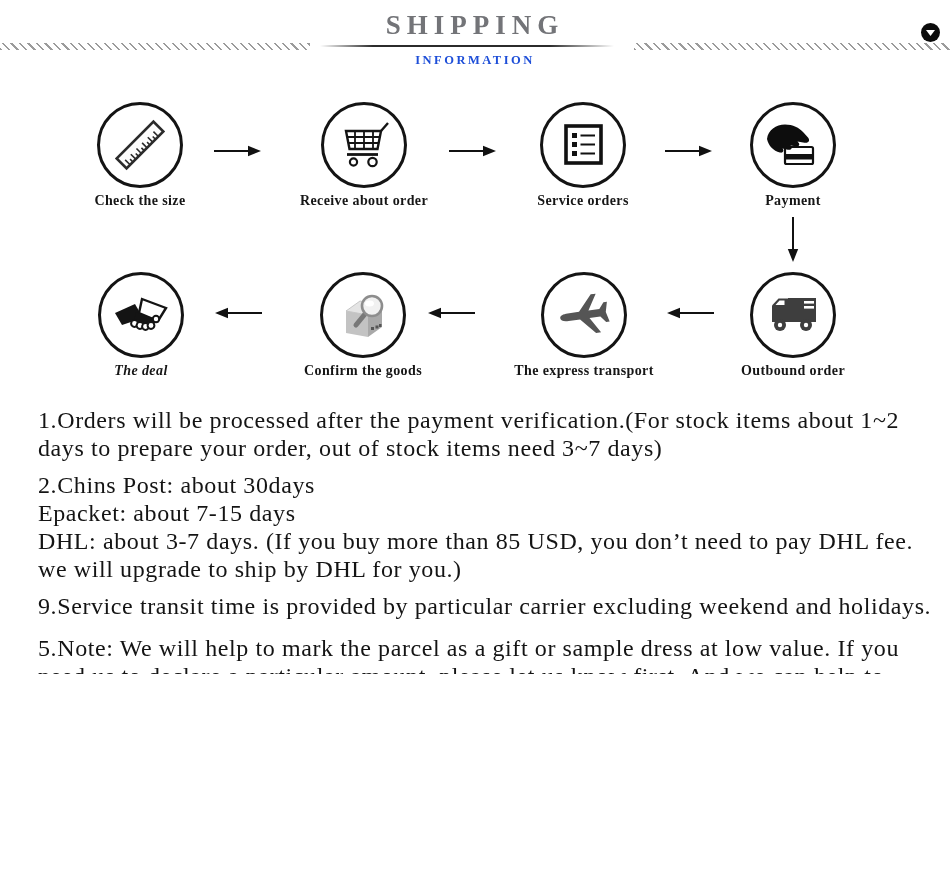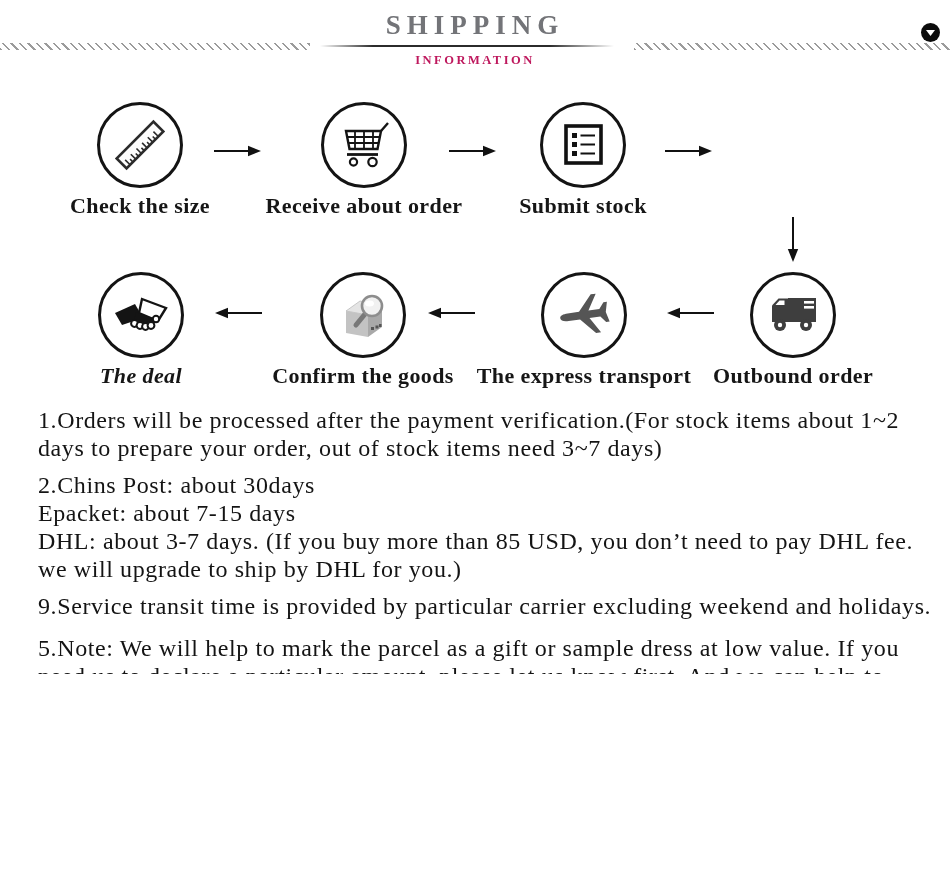--- a/index.html
+++ b/index.html
@@ -10,21 +10,21 @@
 
   
   .title {
     position:absolute; top:10px; left:0; width:100%; text-align:center;
     font-size:27px; font-weight:bold; letter-spacing:6px;
     color:#737478;
   }
   .subtitle {
     position:absolute; top:53px; left:0; width:100%; text-align:center;
     font-size:12.5px; font-weight:bold; letter-spacing:2.5px;
-    color:#be185d;
+    color:#1d4ed8;
   }
   .title-line {
     position:absolute; top:45px; left:320px; width:294px; height:2px;
     background:linear-gradient(to right, rgba(42,42,42,0), #2b2b2b 18%, #2b2b2b 78%, rgba(42,42,42,0));
   }
   .hatch {
     position:absolute; top:43px; height:7px;
     background:repeating-linear-gradient(45deg, #8a8a8a 0 1.5px, transparent 1.5px 6px);
     opacity:.85;
   }
@@ -36,21 +36,21 @@
   }
 
   
   .station { position:absolute; width:220px; text-align:center; }
   .circle {
     width:86px; height:86px; margin:0 auto; border:3px solid #141414;
     border-radius:50%; box-sizing:border-box;
     display:flex; align-items:center; justify-content:center; background:#fff;
   }
   .station-label {
-    margin-top:5px; font-size:22px; font-weight:bold; color:#161616;
+    margin-top:5px; font-size:14px; font-weight:bold; color:#161616;
     letter-spacing:0.4px; white-space:nowrap;
   }
   .arrow { position:absolute; line-height:0; }
 
   
   .notes {
     position:absolute; top:406px; left:16px; width:922px;
     font-size:24px; line-height:28px; letter-spacing:0.6px; color:#141414;margin-left:22px;
   }
   .notes p { margin:0; white-space:pre-line; }
@@ -124,30 +124,40 @@
       <svg width="58" height="58" viewBox="0 0 58 58">
         <rect x="12" y="10" width="35" height="37" fill="none" stroke="#111" stroke-width="3.6"></rect>
         <g fill="#111">
           <rect x="18" y="17" width="5" height="5"></rect>
           <rect x="18" y="26" width="5" height="5"></rect>
           <rect x="18" y="35" width="5" height="5"></rect>
         </g>
         <path d="M26.5 19.5 H41 M26.5 28.5 H41 M26.5 37.5 H41" stroke="#111" stroke-width="2.2" fill="none"></path>
       </svg>
     </div>
-    <div class="station-label">Submit stock</div>
+    <div class="station-label">Service orders</div>
   </div>
 
   <div class="arrow" style="left:665px; top:144px;">
     <svg width="48" height="14">
         <line x1="0" y1="7" x2="35" y2="7" stroke="#111" stroke-width="2"></line>
         <polygon points="34,1.8 47,7 34,12.2" fill="#111"></polygon>
       </svg>
   </div>
 
+  <div class="station" style="left:683px; top:102px;">
+    <div class="circle">
+      <svg width="58" height="58" viewBox="0 0 58 58">
+        <rect x="21" y="31" width="28" height="17" rx="1.5" fill="#fff" stroke="#111" stroke-width="2.2"></rect>
+        <rect x="21.5" y="38" width="27" height="5.5" fill="#111"></rect>
+        <path d="M3 23 C4 14 12 8.5 21 8.5 C29 8.5 35 11.5 39.5 16.5 L44 21.5 C46.5 24.5 44.5 27.5 40.5 26.7 L33.5 25.4 C36.5 28 35.5 31 31.5 30.3 L26.5 29.4 C29 31.8 27.5 34.4 23.8 33.7 L18.5 32.6 C20.5 35 19 37.3 15.8 36.5 C9.5 34.8 4.5 30 3 23 Z" fill="#0d0d0d"></path>
+      </svg>
+    </div>
+    <div class="station-label">Payment</div>
+  </div>
 
   <div class="arrow" style="left:786px; top:217px;">
     <svg width="14" height="46">
         <line x1="7" y1="0" x2="7" y2="33" stroke="#111" stroke-width="2"></line>
         <polygon points="1.8,32 12.2,32 7,45" fill="#111"></polygon>
       </svg>
   </div>
 
   <div class="station" style="left:683px; top:272px;">
     <div class="circle">

